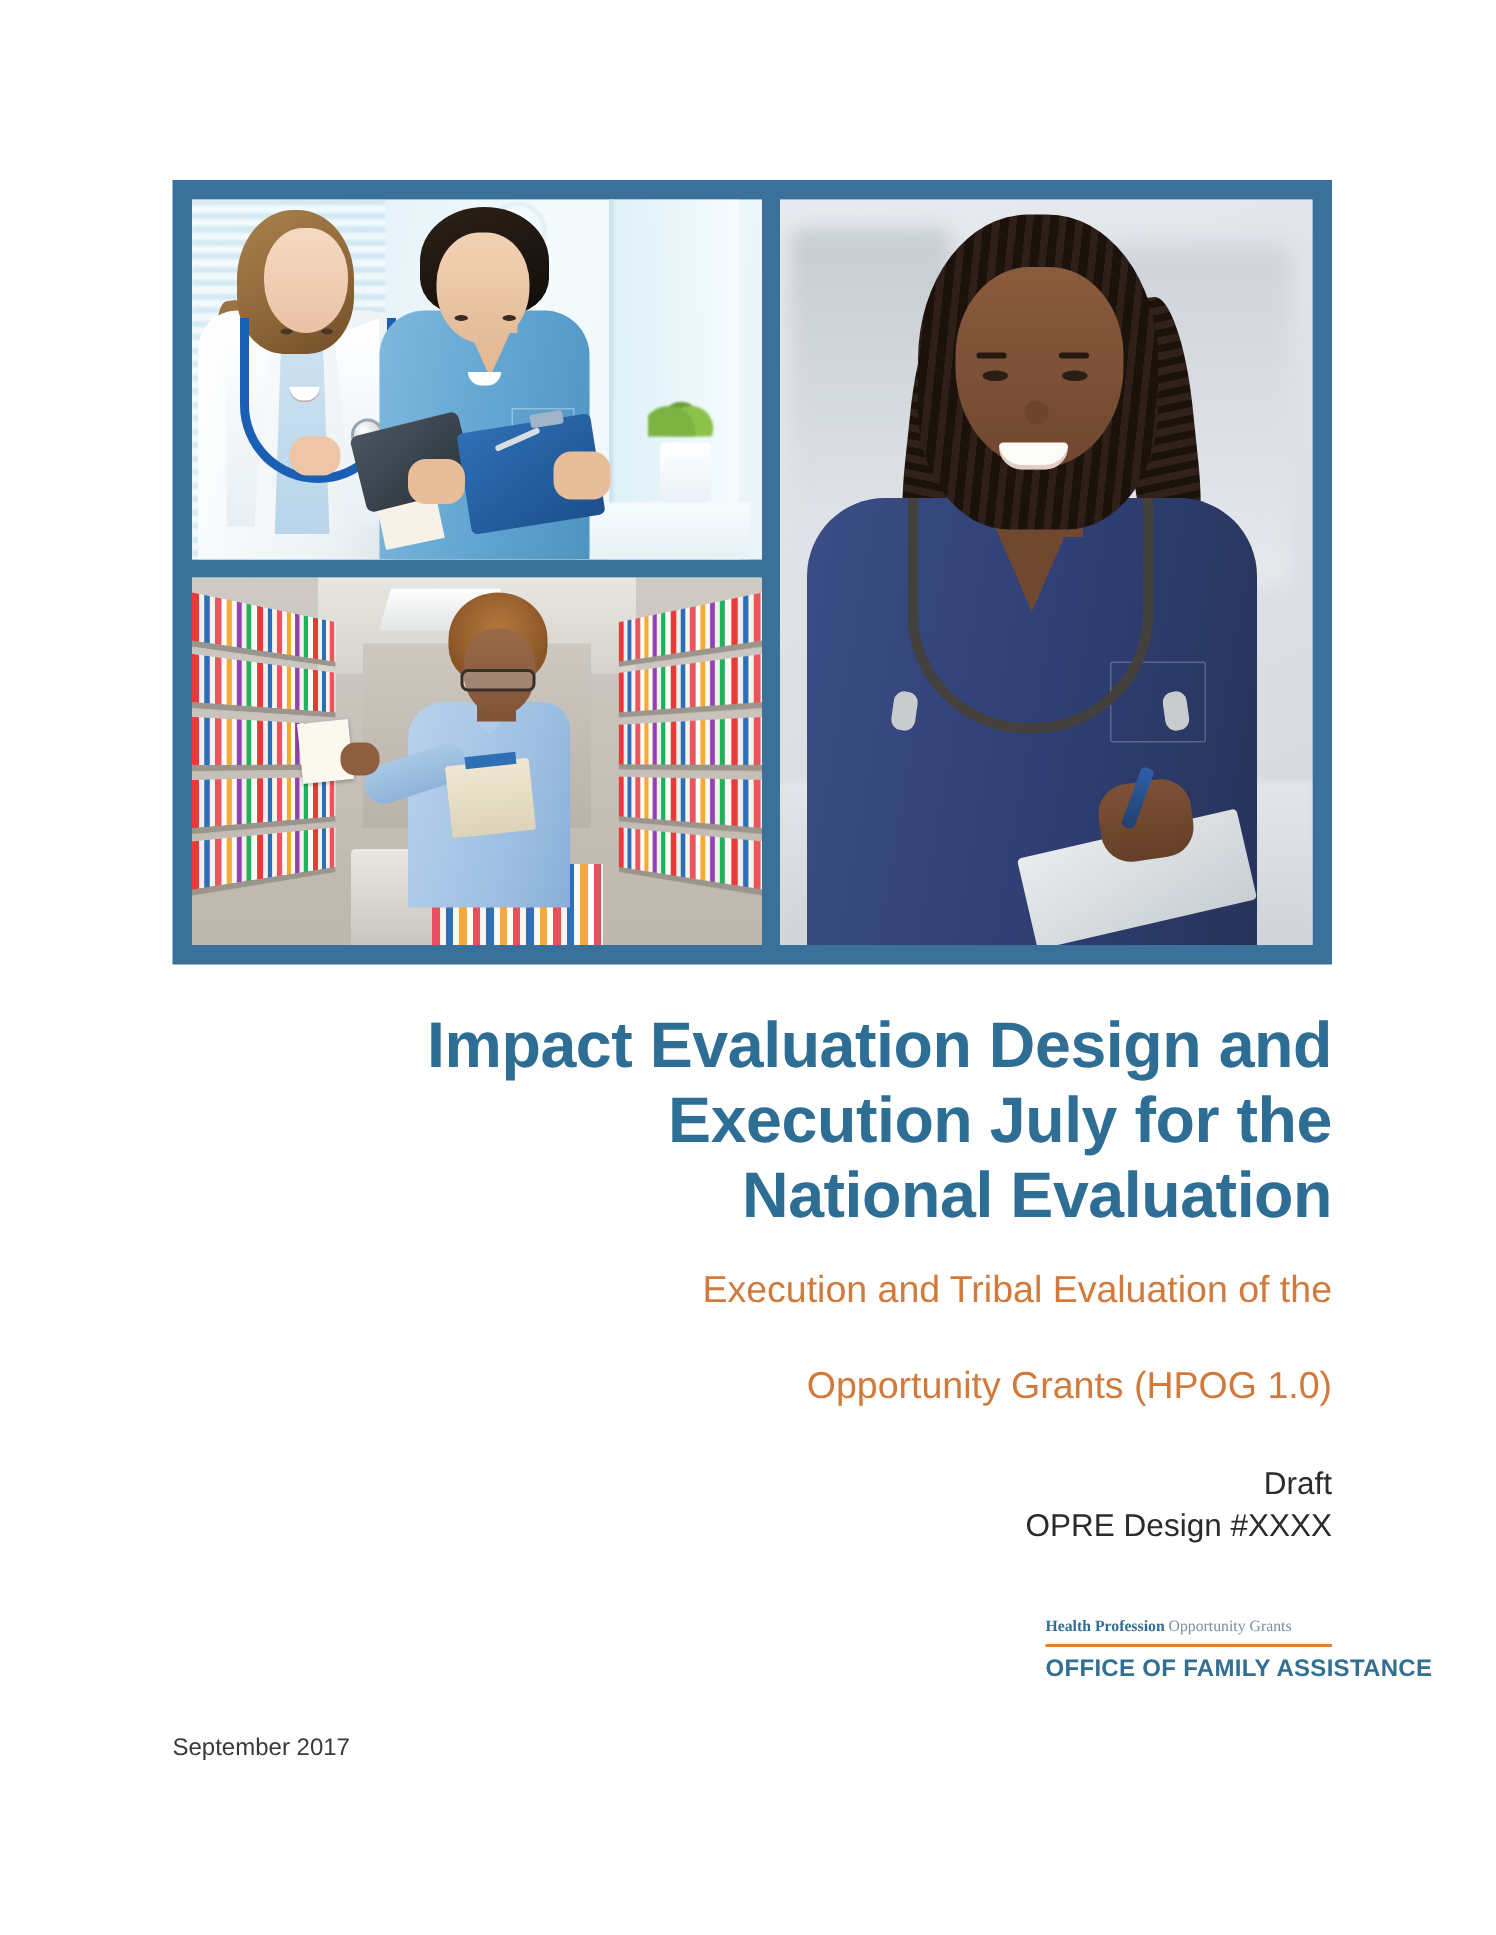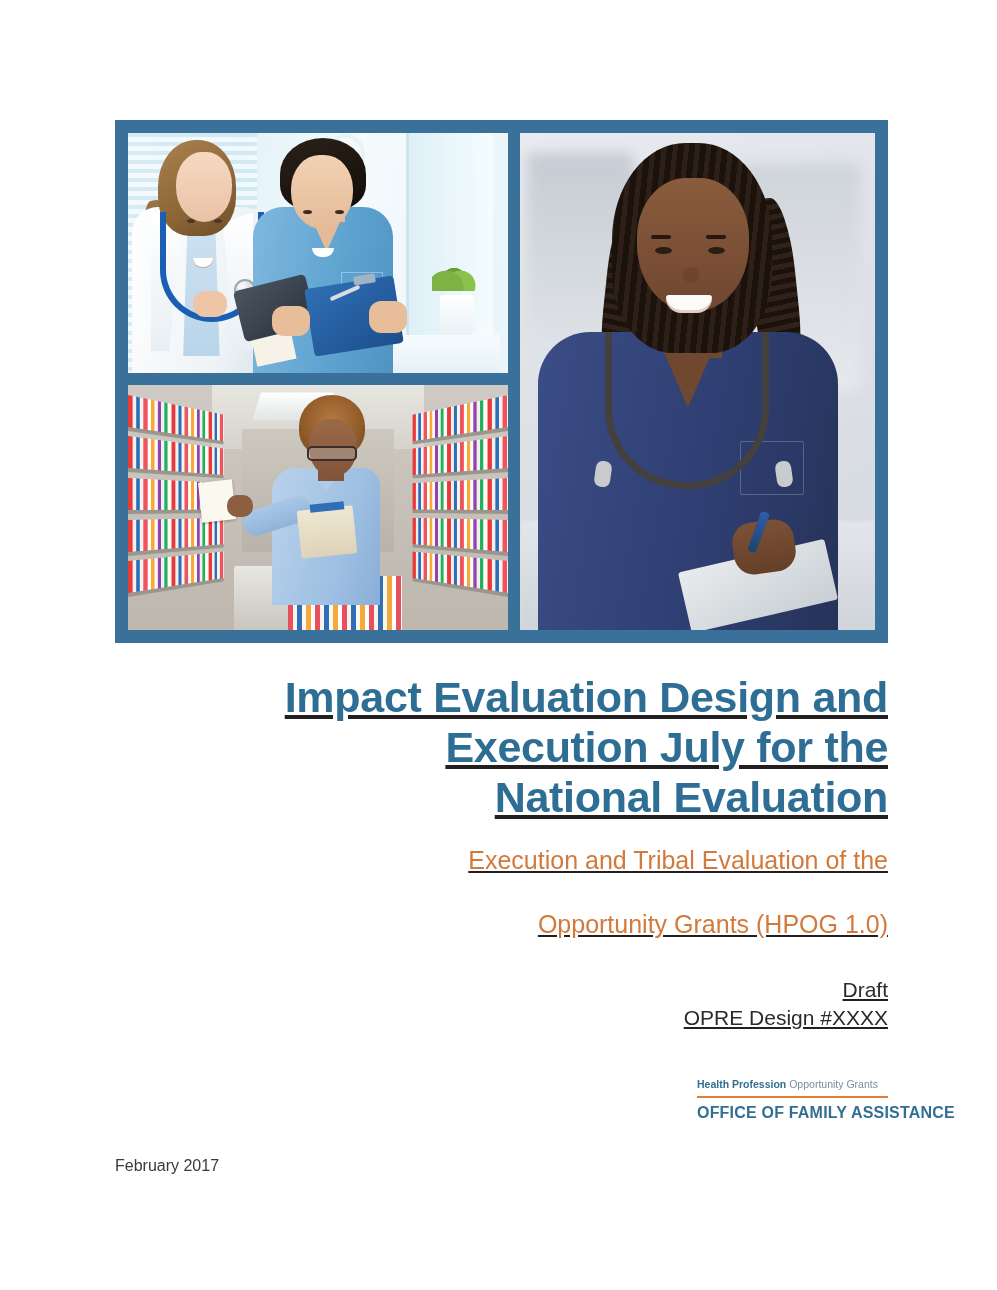--- a/index.html
+++ b/index.html
@@ -468,21 +468,20 @@
     transform: rotate(20deg);
   }
 
   
   .text-block {
     position: absolute;
     left: 115px;
     top: 672px;
     width: 773px;
     text-align: right;
-    text-decoration: underline;
   }
   .doc-title {
     margin: 0;
     font-family: "Liberation Sans Narrow", "Liberation Sans", sans-serif;
     font-weight: bold;
     font-size: 43px;
     line-height: 50px;
     letter-spacing: -0.3px;
     color: #2E6E94;
   }
@@ -559,20 +558,21 @@
     left: 28px; top: 28px;
     width: 9px; height: 9px;
     border: 3px solid #DF7E35;
     border-radius: 50%;
   }
   .logo-tagline {
     margin-top: 5px;
     font-size: 10.5px;
     line-height: 13px;
     white-space: nowrap;
+    font-family: Liberation Serif, serif;
   }
   .tag-bold {
     font-weight: bold;
     color: #336E93;
   }
   .tag-light {
     color: #7b8f9e;
   }
   .logo-rule {
     margin-top: 5px;
@@ -758,15 +758,15 @@
     <div class="logo-tagline">
       <span class="tag-bold">Health Profession</span>
       <span class="tag-light">Opportunity Grants</span>
     </div>
 
     <div class="logo-rule"></div>
 
     <div class="logo-office">OFFICE OF FAMILY ASSISTANCE</div>
   </div>
 
-  <div class="doc-date">February 2017</div>
+  <div class="doc-date">September 2017</div>
 
 </div>
 
 </body></html>

